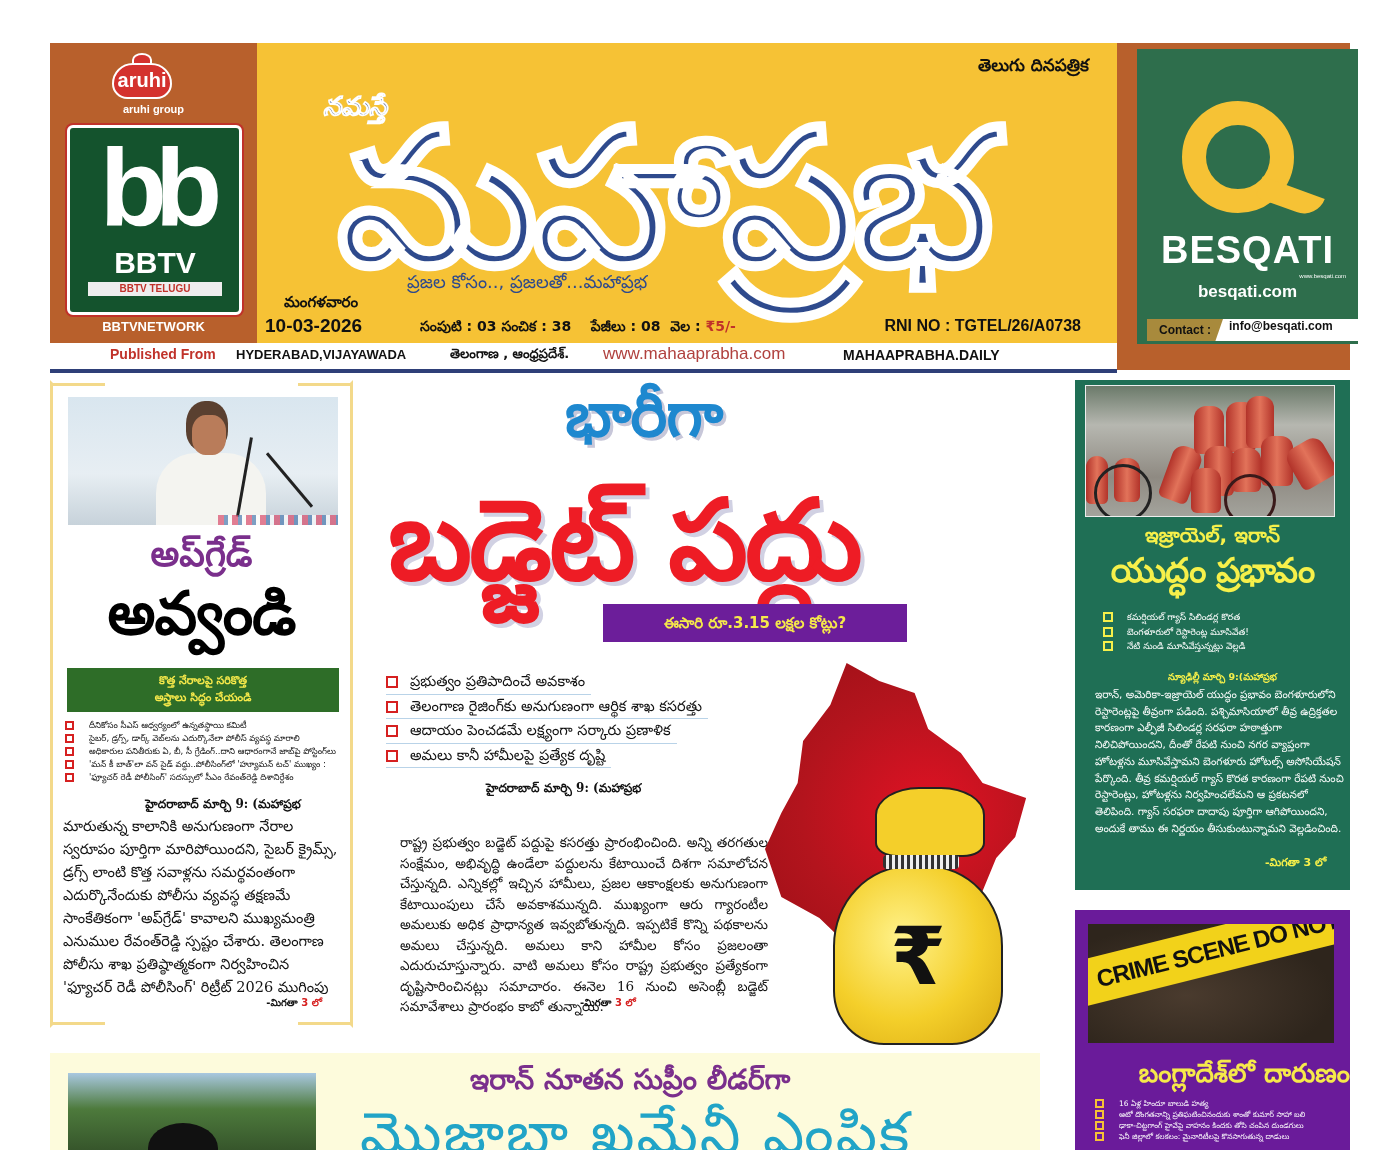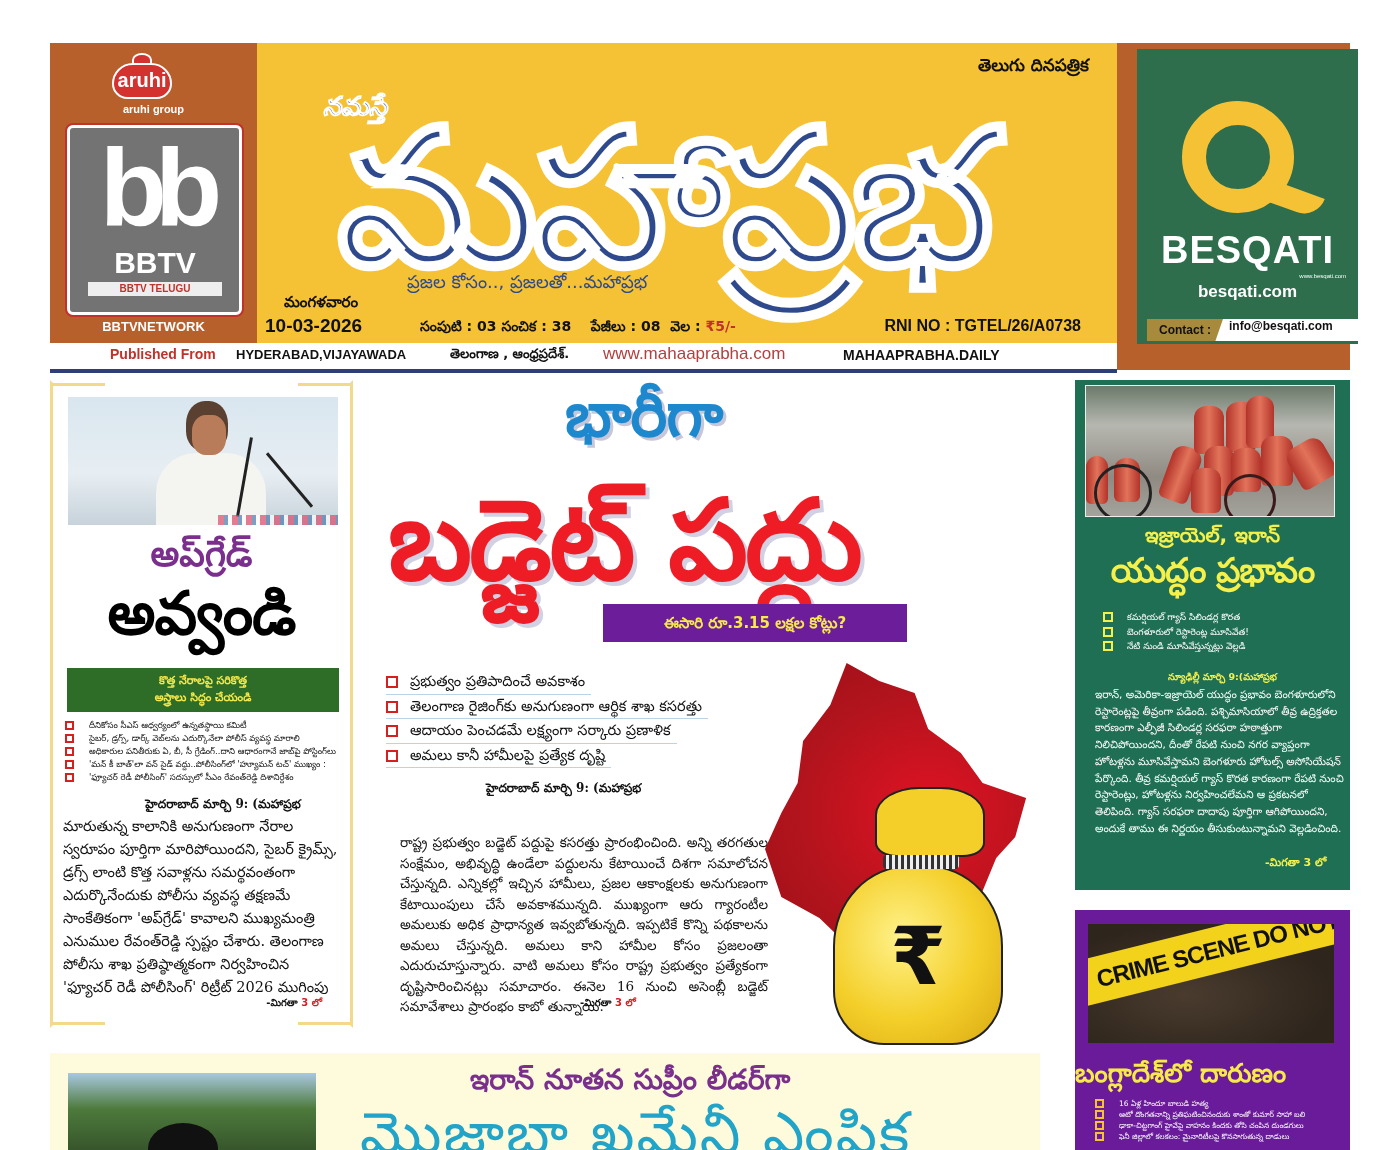--- a/index.html
+++ b/index.html
@@ -5,21 +5,21 @@
   * { box-sizing: border-box; margin: 0; padding: 0; }
   body { width: 1400px; height: 1150px; background: #ffffff; position: relative; overflow: hidden; font-family: "DejaVu Sans", sans-serif; color: #111; }
   .abs { position: absolute; }
 
   
   #mast { left: 50px; top: 43px; width: 1300px; height: 327px; }
   #bbtv-panel { left: 0; top: 0; width: 207px; height: 300px; background: #b8602c; }
   #aruhi-logo { left: 62px; top: 20px; width: 60px; height: 36px; background: #d4322e; border-radius: 30px 30px 22px 22px; border: 2px solid #fff; color: #fff; font: bold 20px "Liberation Sans", sans-serif; text-align: center; line-height: 30px; }
   #aruhi-leaf { left: 82px; top: 10px; width: 20px; height: 14px; background: #d4322e; border-radius: 50% 50% 0 0; border: 2px solid #fff; border-bottom: none; }
   #aruhi-group { left: 0; top: 60px; width: 207px; text-align: center; color: #fff; font: bold 11px "Liberation Sans", sans-serif; }
-  #bbtv-box { left: 17px; top: 82px; width: 175px; height: 190px; background: #737373; border: 3px solid #ffffff; border-radius: 6px; box-shadow: 0 0 0 2px #c0322a; }
+  #bbtv-box { left: 17px; top: 82px; width: 175px; height: 190px; background: #14532d; border: 3px solid #ffffff; border-radius: 6px; box-shadow: 0 0 0 2px #c0322a; }
   #bb-glyph { left: 0; top: 0; width: 170px; text-align: center; color: #fff; font: bold 110px "Liberation Sans", sans-serif; letter-spacing: -12px; line-height: 118px; }
   #bbtv-word { left: 0; top: 118px; width: 170px; text-align: center; color: #fff; font: bold 30px "Liberation Sans", sans-serif; }
   #bbtv-telugu { left: 18px; top: 154px; width: 134px; height: 14px; background: #eee; color: #c0322a; font: bold 10px "Liberation Sans", sans-serif; text-align: center; line-height: 14px; }
   #bbtv-network { left: 0; top: 276px; width: 207px; text-align: center; color: #fff; font: bold 13px "Liberation Sans", sans-serif; }
 
   #title-panel { left: 207px; top: 0; width: 860px; height: 300px; background: #f6c235; }
   #paper-tag { right: 28px; top: 12px; font: bold 17px "DejaVu Sans", sans-serif; color: #111; }
   #namaste { left: 66px; top: 48px; font: bold italic 26px "DejaVu Serif", serif; color: #2e4a8d; -webkit-text-stroke: 1px #fff; }
   #main-title { left: 80px; top: 30px; font: bold 190px "DejaVu Serif", serif; color: #2e4a8d; -webkit-text-stroke: 4px #ffffff; letter-spacing: -6px; line-height: 250px; text-shadow: 0 0 0 #1a2c5a; }
   #tagline { left: 150px; top: 228px; font: 18px "DejaVu Sans", sans-serif; color: #2e4a8d; }
@@ -98,21 +98,21 @@
   #right-headline { left: 0; top: 170px; width: 275px; text-align: center; font: bold 34px "DejaVu Sans", sans-serif; color: #f6f04a; letter-spacing: -1px; }
   #right-bullets { left: 28px; top: 230px; font: 9px "DejaVu Sans", sans-serif; line-height: 14.5px; color: #fff; }
   #right-bullets .chk { width: 10px; height: 10px; top: 2px; border: 2px solid #f6f04a; background: transparent; }
   #right-dateline { left: 0; top: 291px; width: 275px; text-align: center; font: bold 9.5px "DejaVu Sans", sans-serif; color: #f6f04a; padding-left: 20px; }
   #right-body { left: 20px; top: 306px; width: 250px; font: 10.5px "DejaVu Sans", sans-serif; line-height: 16.7px; color: #fff; }
   #right-cont { left: 190px; top: 476px; font: bold 11px "DejaVu Sans", sans-serif; color: #f6f04a; }
 
   #right-purple { left: 1075px; top: 910px; width: 275px; height: 240px; background: #6a1b9a; }
   #crime-photo { left: 13px; top: 14px; width: 246px; height: 119px; background: radial-gradient(ellipse at 40% 60%, #4a3b2e 0%, #2e251c 70%); overflow: hidden; }
   #crime-tape { left: -20px; top: 40px; width: 300px; height: 46px; background: #f2d21a; transform: rotate(-14deg); color: #111; font: bold 24px "Liberation Sans", sans-serif; letter-spacing: -1px; line-height: 46px; padding-left: 30px; white-space: nowrap; transform-origin: left center; }
-  #purple-headline { left: 0; top: 148px; width: 275px; text-align: left; font: bold 26px "DejaVu Sans", sans-serif; color: #f6e94a; }
+  #purple-headline { left: 0; top: 148px; width: 275px; text-align: right; font: bold 26px "DejaVu Sans", sans-serif; color: #f6e94a; }
   #purple-bullets { left: 20px; top: 188px; font: 7.5px "DejaVu Sans", sans-serif; line-height: 11px; color: #fff; }
   #purple-bullets .chk { width: 9px; height: 9px; top: 1px; border: 2px solid #f6c235; background: transparent; }
 
   
   #bottom-story { left: 50px; top: 1053px; width: 990px; height: 97px; background: #fdfbdc; overflow: hidden; }
   #bottom-photo { left: 18px; top: 20px; width: 248px; height: 90px; background: linear-gradient(180deg, #a9c8e0 0%, #4d7a3c 40%, #2f4a26 100%); overflow: hidden; }
   #turban { left: 80px; top: 50px; width: 70px; height: 50px; background: #111; border-radius: 50% 50% 10% 10%; }
   #bottom-kicker { left: 420px; top: 10px; font: bold 28px "DejaVu Sans", sans-serif; color: #7a2f8c; }
   #bottom-headline { left: 310px; top: 46px; font: 58px "DejaVu Sans", sans-serif; color: #21a4c7; letter-spacing: 2px; }
 </style>

